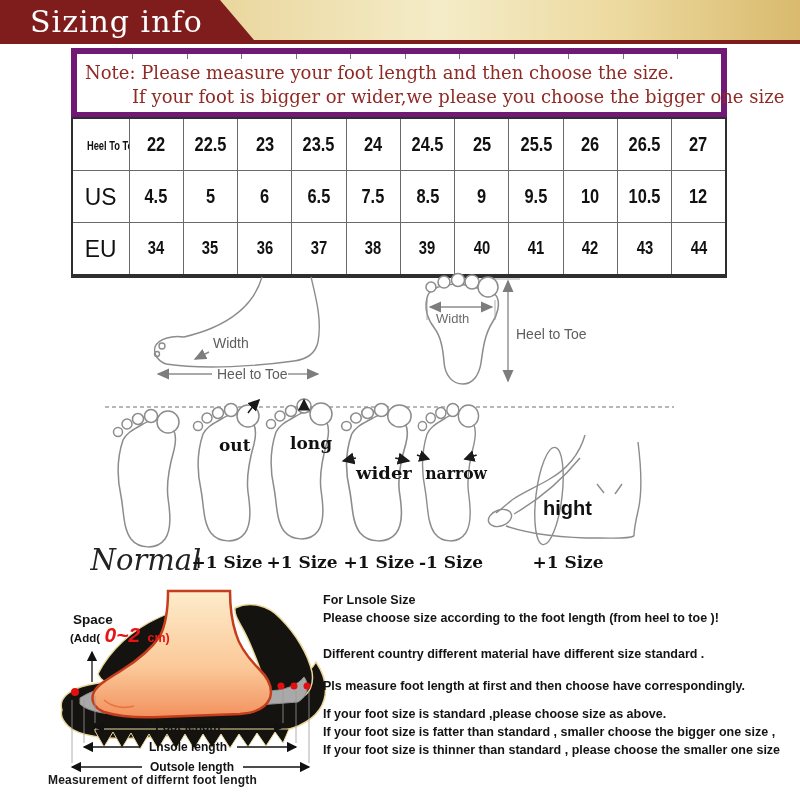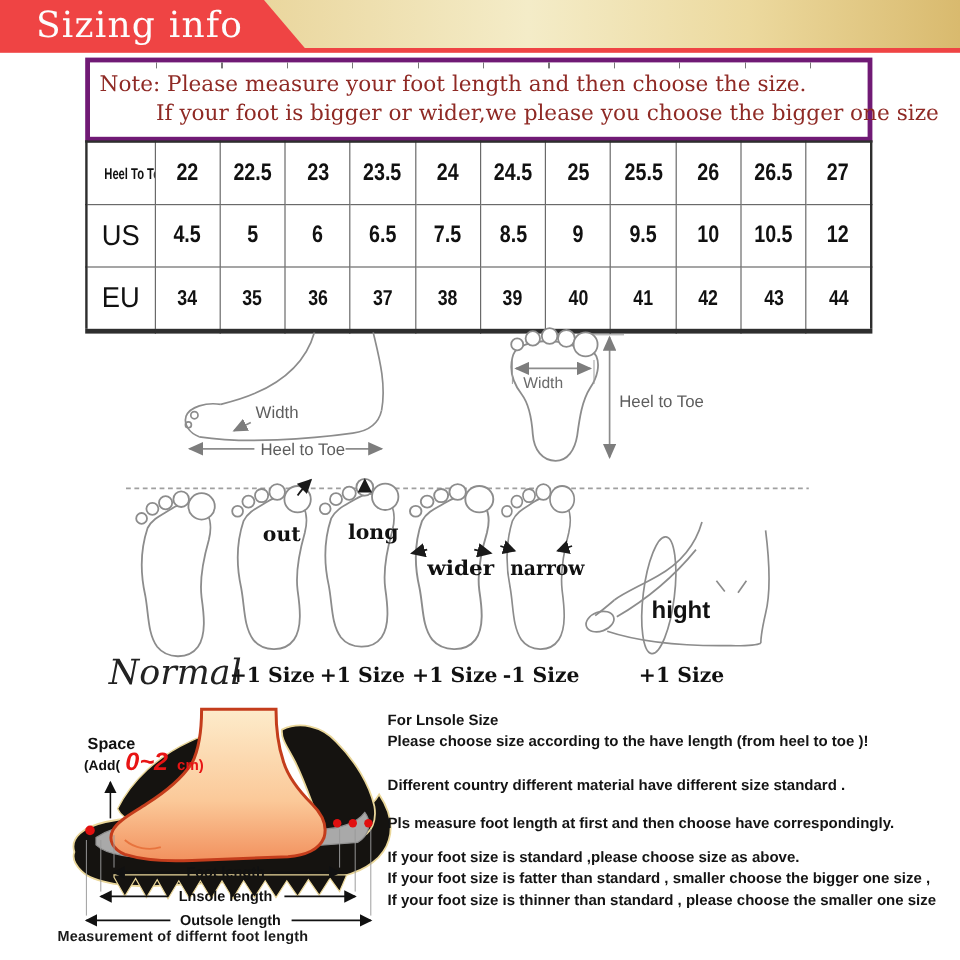--- a/index.html
+++ b/index.html
@@ -1,28 +1,28 @@
 <!DOCTYPE html>
 <html><head>
 <meta charset="utf-8">
 <style>
   html,body{margin:0;padding:0;background:#fff;}
   #stage{position:relative;width:800px;height:800px;background:#fff;overflow:hidden;
          font-family:"Liberation Sans",sans-serif;color:#111;}
 
   
-  .hdr{position:absolute;left:0;top:0;width:800px;height:44px;background:#ef4444;}
+  .hdr{position:absolute;left:0;top:0;width:800px;height:44px;background:#7f1d1d;}
   .hdr-gold{position:absolute;left:0;top:0;width:800px;height:40px;
             background:linear-gradient(to right,#c79944 0%,#e8d295 22%,#f4ecc8 55%,#ecd99e 78%,#d9ba6e 100%);
             clip-path:polygon(220px 0,800px 0,800px 40px,254px 40px);}
   .hdr-title{position:absolute;left:30px;top:4px;color:#fdfdfd;
              font-family:"DejaVu Serif",serif;font-size:30px;letter-spacing:1px;}
 
   
-  .note{position:absolute;left:71px;top:48px;width:656px;height:70px;border:4px solid #701a75;
+  .note{position:absolute;left:71px;top:48px;width:656px;height:70px;border:6px solid #701a75;
         box-sizing:border-box;color:#8f2a25;font-family:"DejaVu Serif",serif;font-size:18px;
         white-space:nowrap;}
   .note .ticks{position:absolute;top:0;left:55px;width:547px;height:5px;
         background:repeating-linear-gradient(to right,#777 0 1px,transparent 1px 54.5px);}
   .note .l1{margin:8px 0 0 8px;}
   .note .l2{margin:3px 0 0 55px;}
 
   
   table.sizes{position:absolute;left:71px;top:117px;width:656px;border-collapse:collapse;
               table-layout:fixed;border:2px solid #2e2e2e;border-bottom-width:4px;}
@@ -331,21 +331,21 @@
       <line class="meas" x1="32" y1="179" x2="102" y2="179" marker-start="url(#arr-shoe)"></line>
       <line class="meas" x1="203" y1="179" x2="269" y2="179" marker-end="url(#arr-shoe)"></line>
       <text class="mtxt" x="152" y="183">Outsole length</text>
     </g>
   </svg>
 
   <div class="meascap">Measurement of differnt foot length</div>
 
   <div class="info">
     <div class="tl">For Lnsole Size</div>
-    <div class="tl">Please choose size according to the have length (from heel to toe )!</div>
+    <div class="tl">Please choose size according to the foot length (from heel to toe )!</div>
     <div class="tl g18">Different country different material have different size standard .</div>
     <div class="tl g14">Pls measure foot length at first and then choose have correspondingly.</div>
     <div class="tl g10">If your foot size is standard ,please choose size as above.</div>
     <div class="tl">If your foot size is fatter than standard , smaller choose the bigger one size ,</div>
     <div class="tl">If your foot size is thinner than standard , please choose the smaller one size</div>
   </div>
 
 </div>
 
 </body></html>

